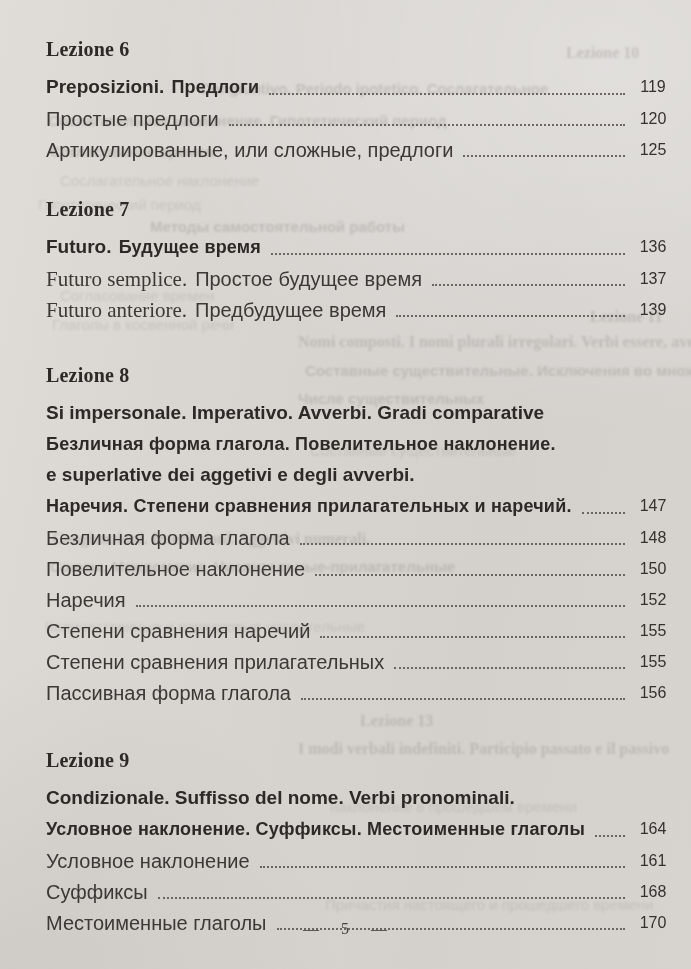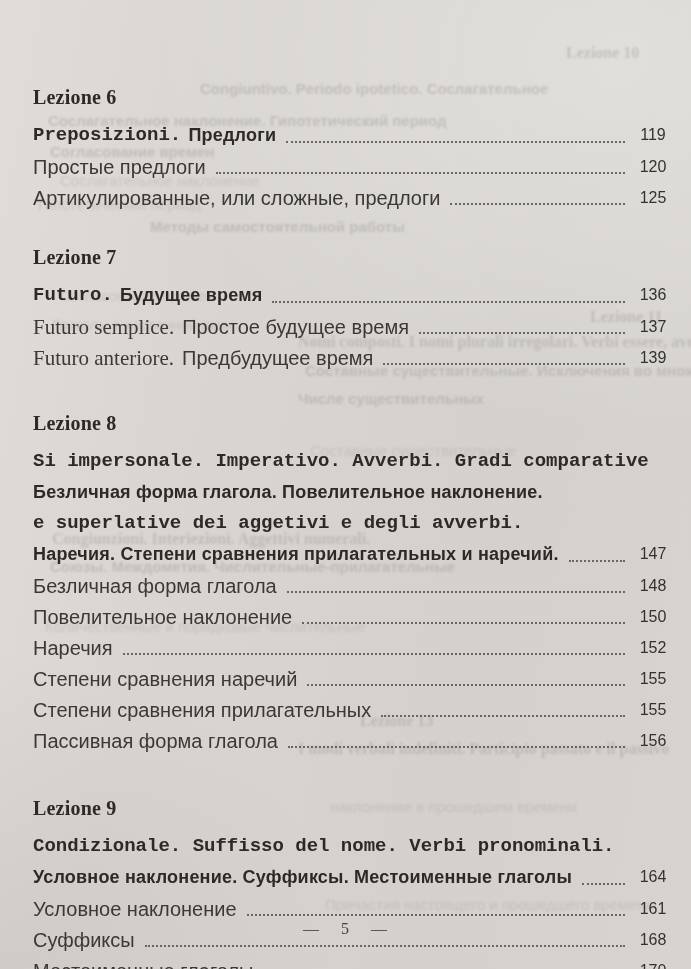--- a/index.html
+++ b/index.html
@@ -41,40 +41,40 @@
   .g13{left:310px;top:442px;}
   .g14{left:52px; top:530px;}
   .g15{left:50px; top:558px;}
   .g16{left:45px; top:618px;}
   .g17{left:360px;top:712px;}
   .g18{left:298px;top:740px;}
   .g19{left:330px;top:798px;}
   .g20{left:325px;top:896px;}
 
   
-  .toc{position:absolute;inset:0;z-index:2;padding:36px 18px 0 33px;box-sizing:border-box;margin-top:48px;}
+  .toc{position:absolute;inset:0;z-index:2;padding:36px 18px 0 46px;box-sizing:border-box;}
 
   .section{margin:0;}
   .sec-7{margin-top:34px;}
   .sec-8{margin-top:40px;}
   .sec-9{margin-top:42px;}
 
   .lesson{
     margin:0;
     font-family:"Liberation Serif",serif;
     font-weight:bold;font-size:20px;line-height:26px;
     color:#2c2926;letter-spacing:.2px;
   }
 
   .row{display:flex;align-items:flex-end;}
   .main-row{margin-top:12px;}
   .main-row + .main-row{margin-top:5px;}
   .sub-row{margin-top:7px;}
 
-  .main-row .it{font-family:Liberation Mono, monospace;font-weight:bold;font-size:19px;line-height:26px;color:#2c2926;}
+  .main-row .it{font-family:Liberation Sans, sans-serif;font-weight:bold;font-size:19px;line-height:26px;color:#2c2926;}
   .main-row .ru{font-family:"Liberation Sans",sans-serif;font-weight:bold;font-size:18px;line-height:26px;color:#2c2926;letter-spacing:.2px;}
   .sub-row .it{font-family:"Liberation Serif",serif;font-size:21px;line-height:24px;color:#3b3835;}
   .sub-row .ru{font-family:"Liberation Sans",sans-serif;font-size:20px;line-height:24px;color:#3b3835;}
   .it:not(:empty){margin-right:.38em;}
 
   .leader{
     flex:1;min-width:14px;
     border-bottom:2px dotted #57534f;
     margin:0 8px 5px 10px;
     opacity:.85;

